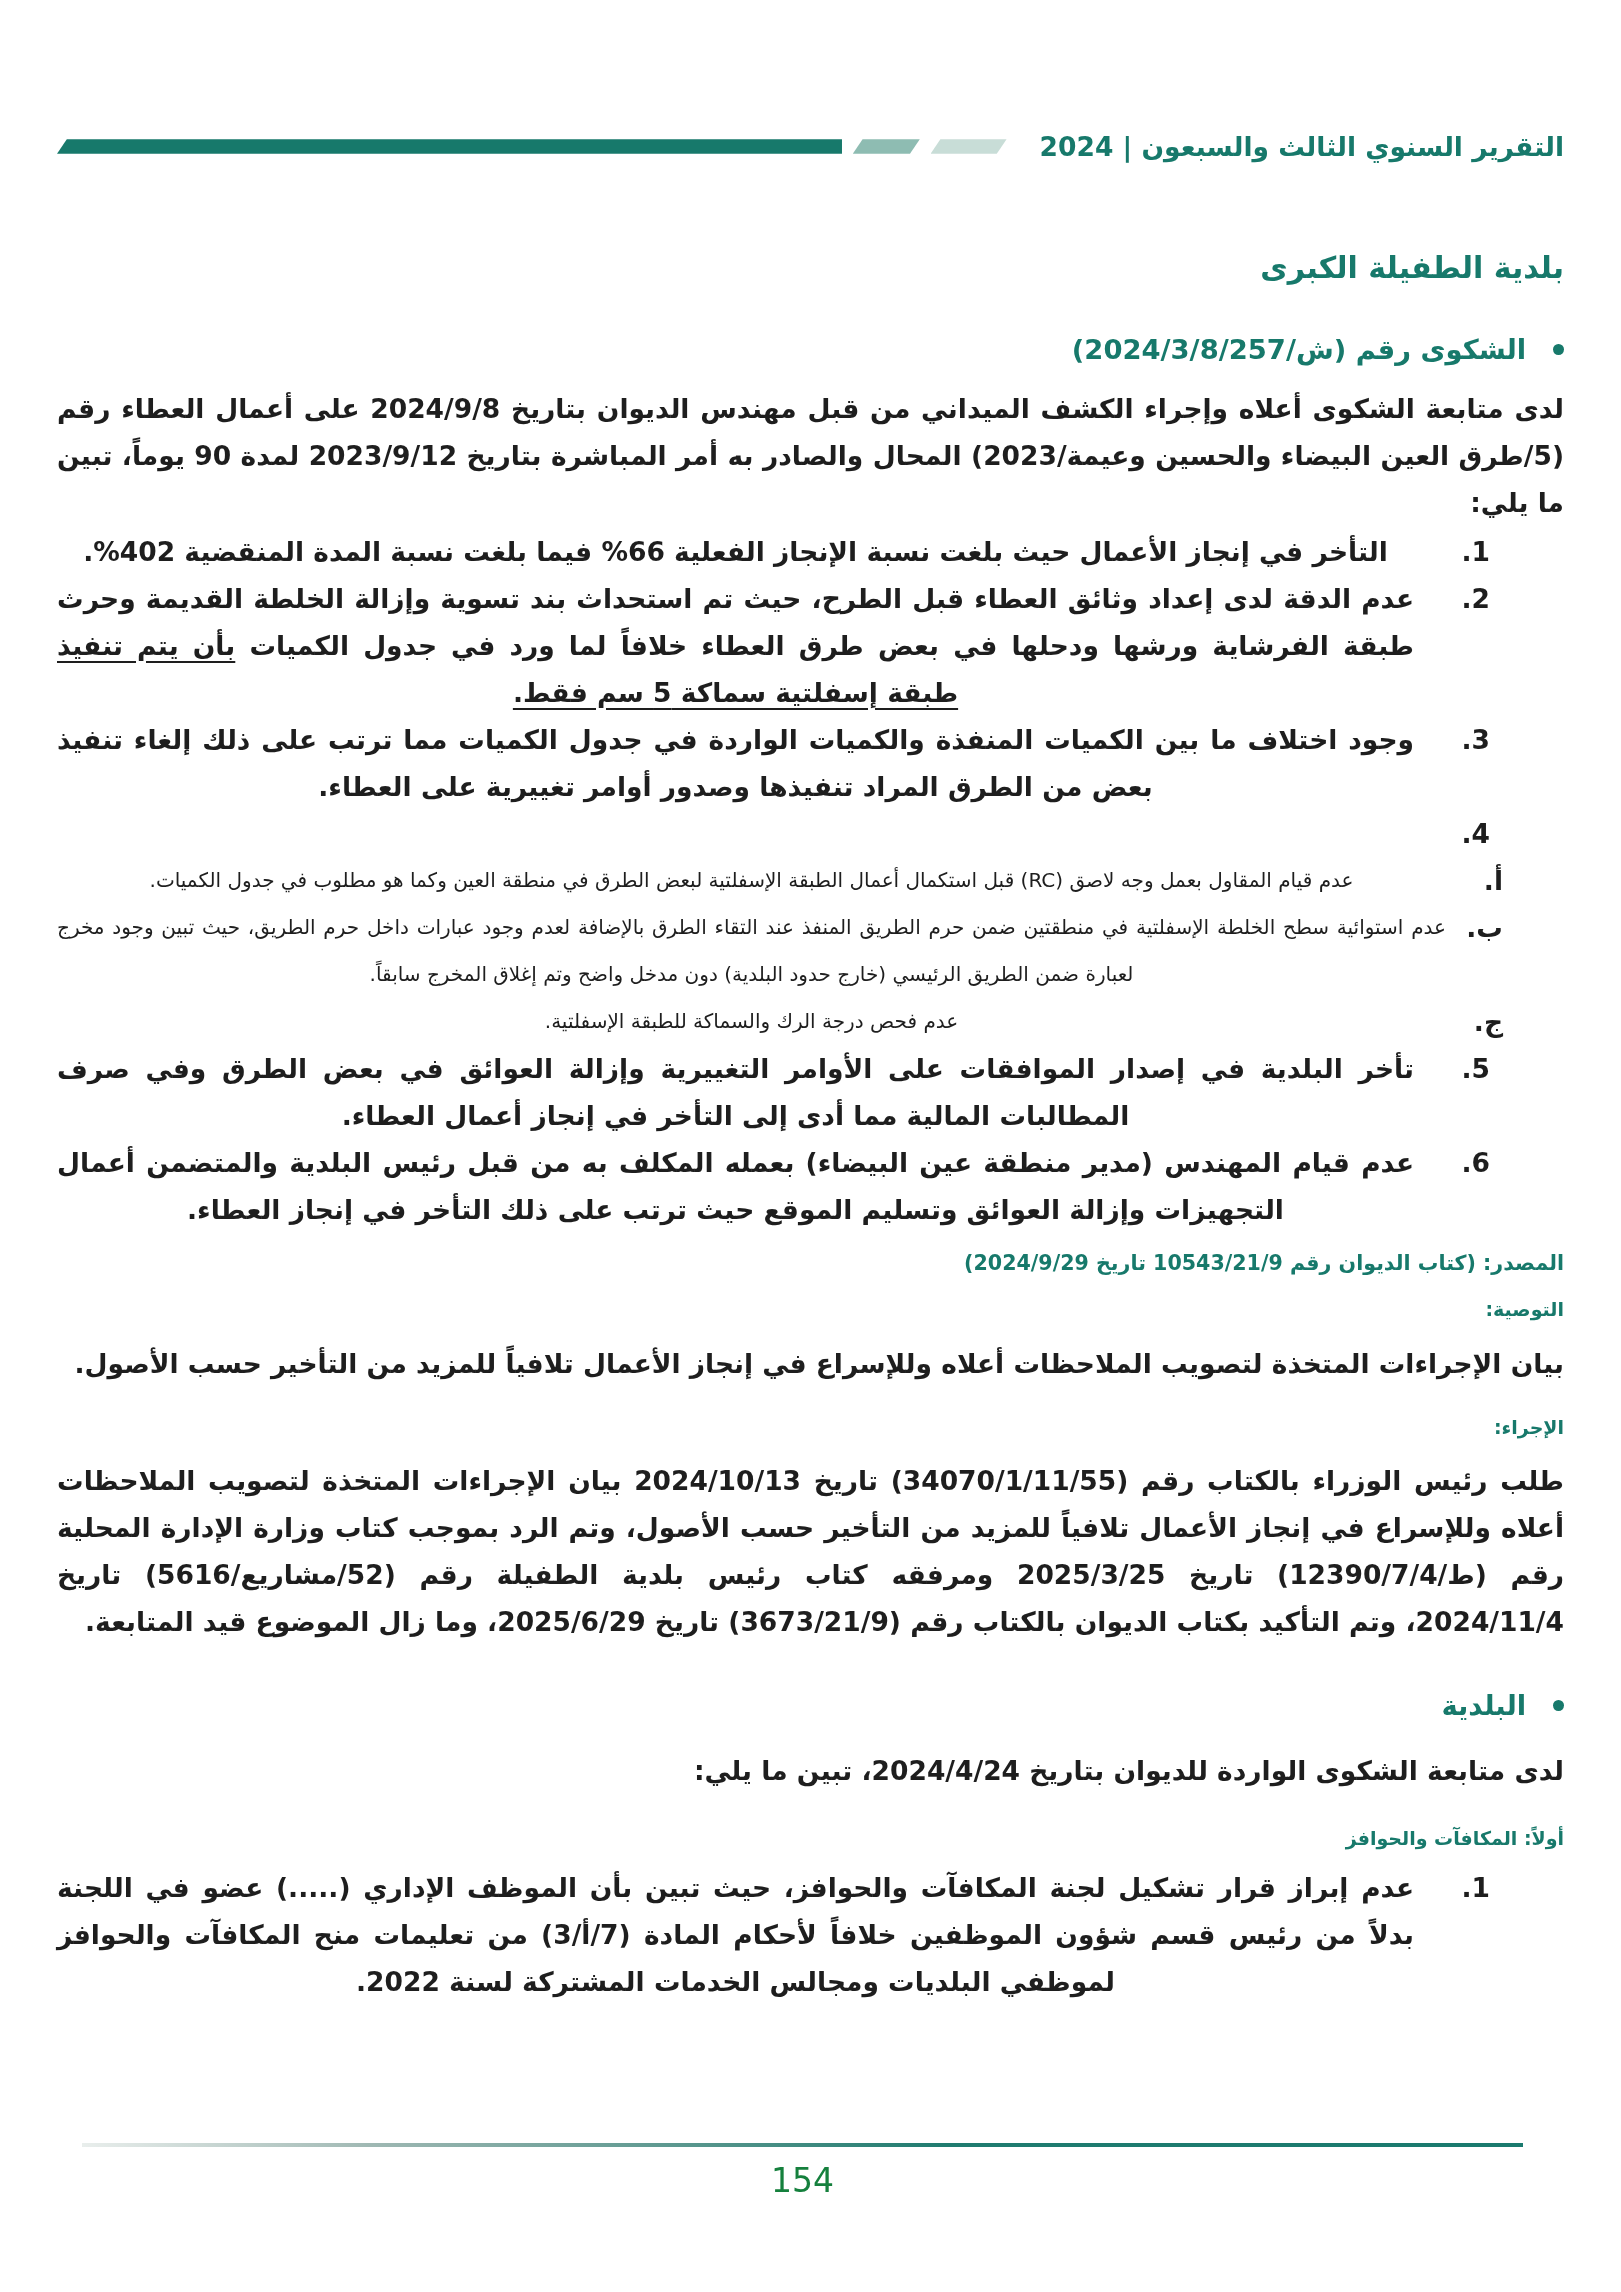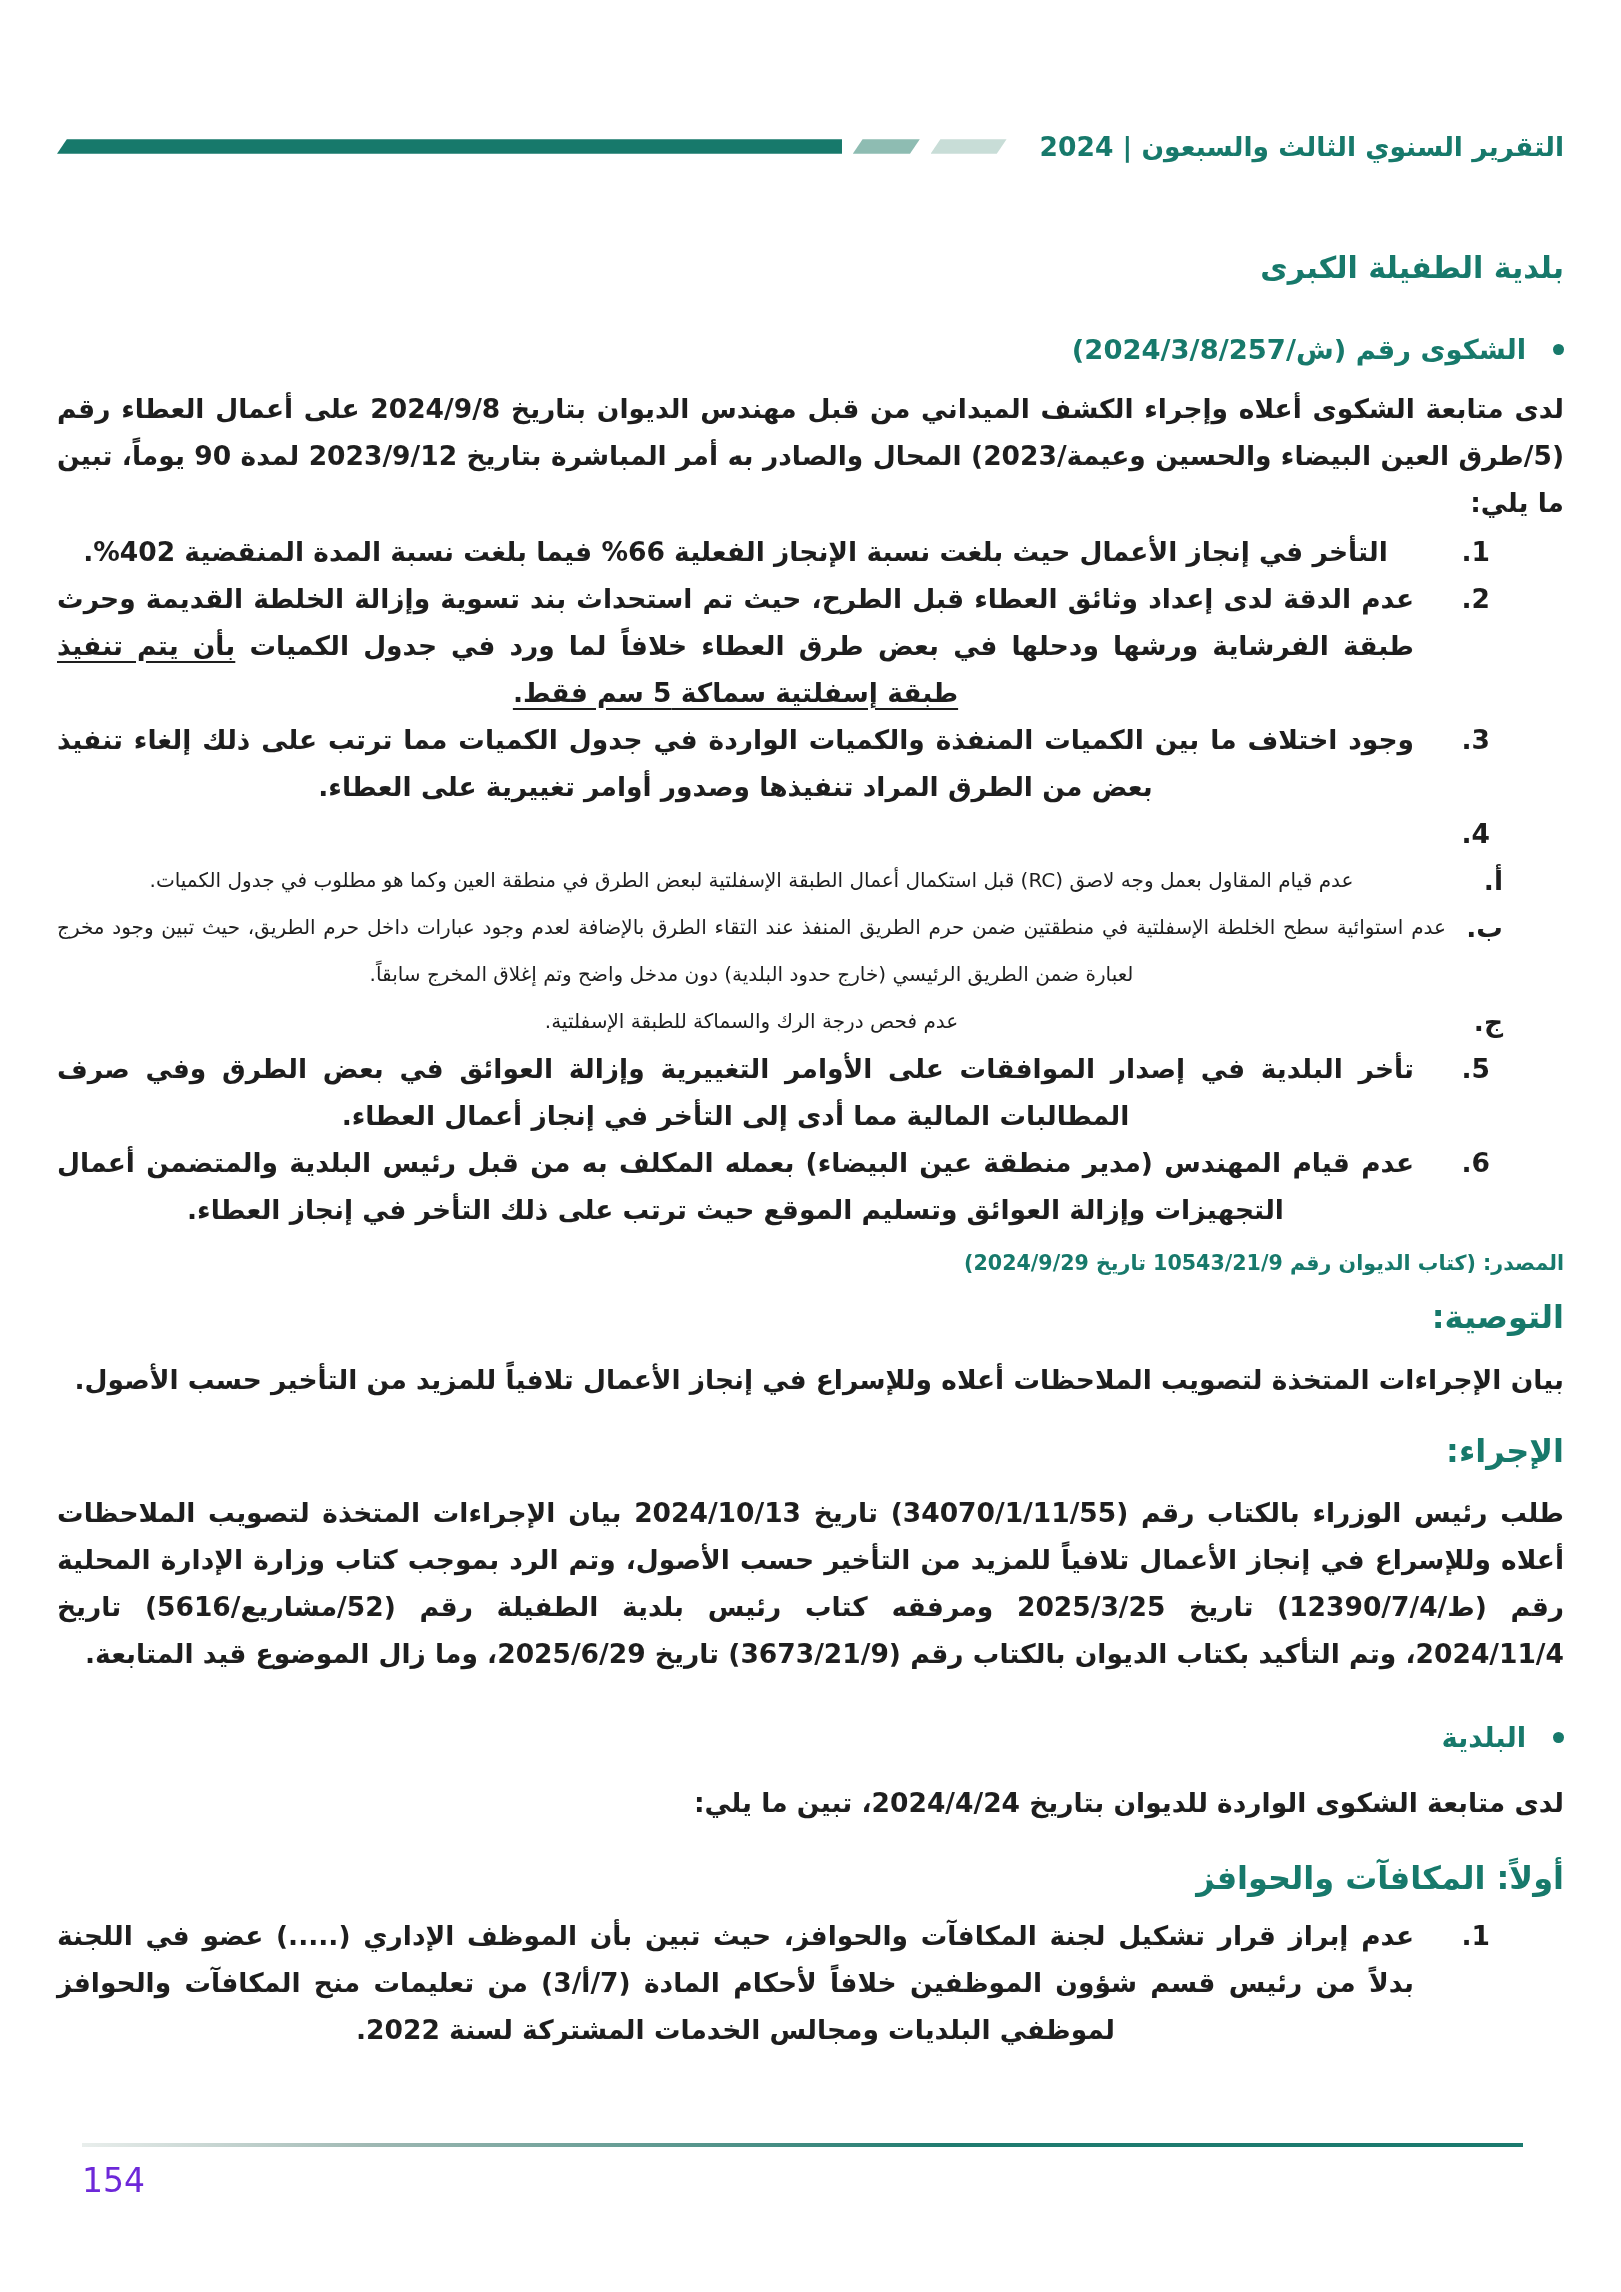--- a/index.html
+++ b/index.html
@@ -41,21 +41,21 @@
     margin:84px 0 0 0;color:var(--accent);
     font-size:30px;font-weight:700;text-align:right;
   }
   .bullet-head{
     margin-top:49px;display:flex;align-items:center;gap:27px;
     color:var(--accent);font-size:27.4px;font-weight:700;
   }
   .bullet-dot{width:10.8px;height:10.8px;border-radius:50%;background:var(--accent);flex:0 0 auto;}
   .sec-head{
     margin:23.5px 0 0 0;color:var(--accent);
-    font-size:32px;font-weight:700;text-align:right;
+    font-size:19px;font-weight:700;text-align:right;
   }
   
   .body-par{
     margin:19.6px 0 0 0;color:var(--ink);
     font-size:26.5px;line-height:47px;font-weight:700;
     text-align:justify;text-justify:inter-word;
   }
   .single-line{text-align:right;}
   .src{
     margin:18px 0 0 0;color:var(--accent);
@@ -77,21 +77,21 @@
   .srow .txt{flex:1;color:var(--ink);font-size:20px;line-height:47px;font-weight:400;
     text-align:justify;text-align-last:center;}
   .ul-span{text-decoration:underline;text-underline-offset:5.9px;}
   
   .footer{position:absolute;top:2143px;right:98px;left:82px;}
   .footer-rule{
     height:3.9px;
     background:linear-gradient(to left,#1a7a6e 0%,#1f7b6f 40%,#9fb8b3 80%,#e9eeec 100%);
   }
   .page-num{
-    margin-top:13.7px;text-align:left;color:#6d28d9;
+    margin-top:13.7px;text-align:center;color:#15803d;
     font-size:33px;font-weight:400;direction:ltr;
   }
 </style>
 </head>
 <body>
 
 <div class="page">
 
   <div class="header">
     <div class="header-title">التقرير السنوي الثالث والسبعون | 2024</div>

